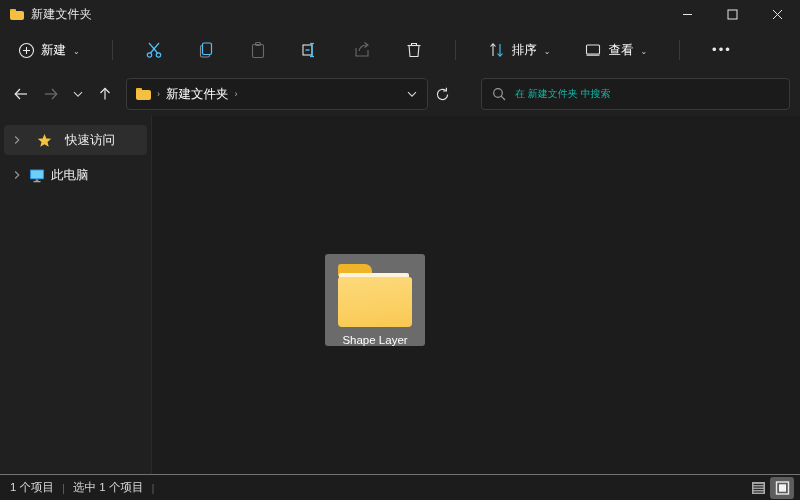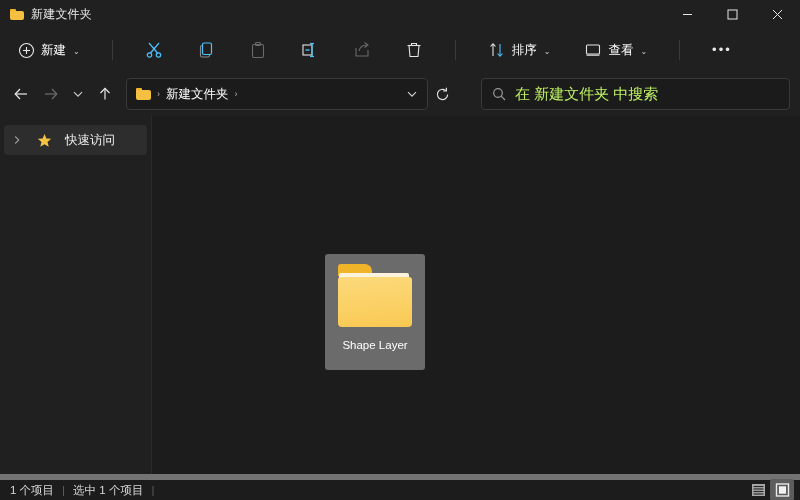--- a/index.html
+++ b/index.html
@@ -78,21 +78,21 @@
   .addr-spacer { flex: 1; }
   .addr-chev { width: 22px; height: 26px; display:flex; align-items:center; justify-content:center; color:#d6d6d6; font-size:8px;}
   .refresh { width: 28px; height: 26px; display:flex; align-items:center; justify-content:center; color:#e0e0e0; }
 
   .searchbox {
     flex: 1; height: 32px; margin-left: 25px;
     border: 1px solid #3a3a3a; border-radius: 4px;
     background: #1b1b1b;
     display: flex; align-items: center; padding: 0 10px; gap: 9px;
   }
-  .search-ph { font-size: 15px; color: #bef264; }
+  .search-ph { font-size: 10px; color: #14b8a6; }
 
   
   .body-area { flex: 1; display: flex; min-height: 0; background:#1c1c1c; }
 
   .sidebar {
     width: 152px; min-width: 152px;
     background: #202020;
     padding-top: 4px;
     border-right: 1px solid #2a2a2a;
   }
@@ -102,39 +102,39 @@
     margin: 5px 4px; position: relative;
   }
   .side-item.selected { background: #2d2d2d; gap: 7px; }
   .side-chev { width: 18px; display: flex; align-items: center; justify-content: center; color: #9a9a9a; font-size: 9px; }
   .side-icon { width: 22px; display: flex; align-items: center; justify-content: center; }
   .side-label { font-size: 12.5px; color: #f2f2f2; margin-left: 3px; }
 
   .content { flex: 1; position: relative; background: #1c1c1c; padding: 8px 0 0 12px; }
 
   .file-tile {
-    width: 100px; height: 116px;
+    width: 100px; height: 92px;
     background: #6b6b6b; border-radius: 3px;
     display: flex; flex-direction: column; align-items: center;
     padding-top: 10px;
     position: absolute; left: 173px; top: 138px;
   }
   .folder-big { width: 78px; height: 66px; position: relative; }
   .fb-tab { position:absolute; left:2px; top:0px; width:34px; height:12px; background:#f0b429; border-radius:3px 7px 0 0; }
   .fb-sliver { position:absolute; left:3px; top:9px; width:70px; height:7px; background:#fdf3dc; border-radius:2px; }
   .fb-front { position:absolute; left:2px; top:13px; width:74px; height:50px;
               background: linear-gradient(175deg,#fcd97a 0%, #fbd064 60%, #f8c851 100%);
               border-radius:3px 3px 4px 4px; }
   .file-label { font-size: 11.5px; color: #ffffff; margin-top: 9px; }
 
   
   .statusbar {
     height: 26px; min-height: 26px;
     background: #1c1c1c;
-    border-top: 6px solid #737373;
+    border-top: 1px solid #737373;
     display: flex; align-items: center;
     padding: 0 6px 0 10px;
     font-size: 11.5px; color: #d8d8d8;
   }
   .status-sep { color: #5f5f5f; margin: 0 8px; }
   .status-spacer { flex: 1; }
   .view-btn { width: 24px; height: 22px; display:flex; align-items:center; justify-content:center; border-radius:3px;}
   .view-btn.active { background: #5d5d5d; }
   svg { display:block; }
 </style>
@@ -353,20 +353,36 @@
         </span>
         <span class="side-icon">
           <svg width="15" height="15" viewBox="0 0 16 16">
               <path d="M8 1 L10 5.8 L15.2 6.2 L11.2 9.6 L12.5 14.7 L8 11.9 L3.5 14.7 L4.8 9.6 L0.8 6.2 L6 5.8 Z" fill="#f5c242"></path>
             </svg>
         </span>
         <span class="side-label">快速访问</span>
       </div>
 
 
+      <div class="side-item">
+        <span class="side-chev">
+          <svg width="10" height="10" viewBox="0 0 10 10">
+              <path d="M3.2 1.5 L6.8 5 L3.2 8.5" fill="none" stroke="#9a9a9a" stroke-width="1.1"></path>
+            </svg>
+        </span>
+        <span class="side-icon">
+          <svg width="16" height="15" viewBox="0 0 17 16">
+            <rect x="1" y="1.5" width="15" height="10.5" rx="1" fill="#2f91d8"></rect>
+            <rect x="2.2" y="2.6" width="12.6" height="8.3" fill="#6fd0f7"></rect>
+            <rect x="7" y="12" width="3" height="2" fill="#8a8a8a"></rect>
+            <rect x="4.6" y="13.8" width="7.8" height="1.3" rx="0.5" fill="#a7a7a7"></rect>
+          </svg>
+        </span>
+        <span class="side-label">此电脑</span>
+      </div>
 
 
     </div>
 
     <div class="content">
       <div class="file-tile">
         <div class="folder-big">
           <div class="fb-tab"></div>
           <div class="fb-sliver"></div>
           <div class="fb-front"></div>

